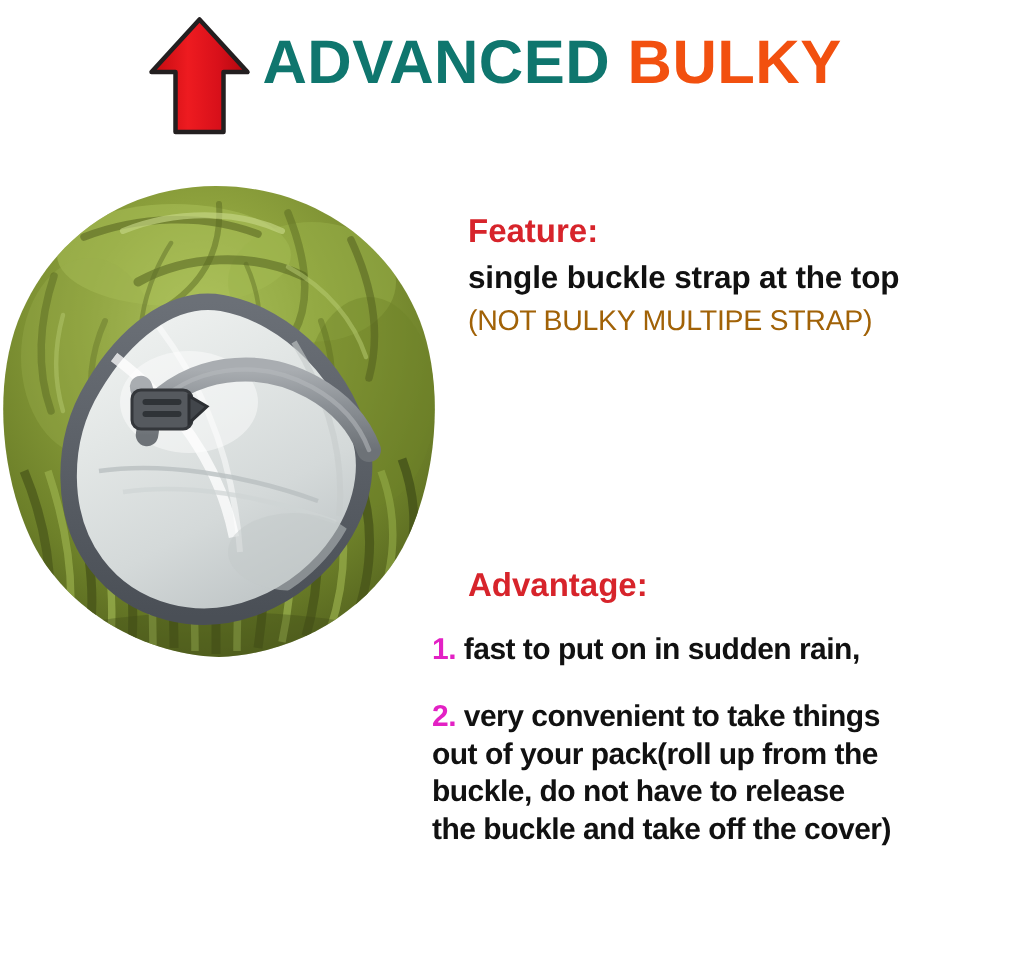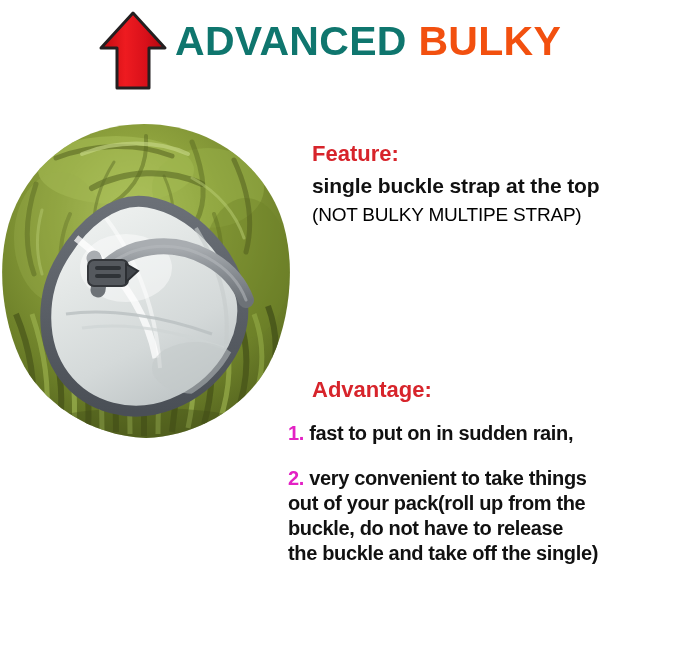--- a/index.html
+++ b/index.html
@@ -21,21 +21,21 @@
   
   #product{position:absolute;left:-4px;top:118px;width:300px;height:338px;}
   #product svg{display:block;width:300px;height:338px;}
 
   
   #feature-block{position:absolute;left:312px;top:140px;width:368px;}
   .hdr{color:#d7242b;font-size:22px;font-weight:bold;line-height:28px;
        margin:0 0 4px 0;}
   .feat-line1{color:#111;font-size:21px;font-weight:bold;line-height:28px;
               letter-spacing:-.1px;white-space:nowrap;}
-  .feat-line2{color:#000000;font-size:19px;font-weight:normal;line-height:28px;
+  .feat-line2{color:#a16207;font-size:19px;font-weight:normal;line-height:28px;
               letter-spacing:-.2px;white-space:nowrap;margin-top:1px;}
 
   #advantage-block{position:absolute;left:288px;top:376px;width:392px;}
   #advantage-block .hdr{margin-left:24px;margin-bottom:17px;}
   .adv-item{margin:0 0 2px 0;}
   .adv-item p{margin:0;color:#111;font-size:20px;font-weight:bold;
               line-height:25px;letter-spacing:-.35px;white-space:nowrap;}
   .num{color:#e321c4;font-weight:bold;}
   .gap{height:18px;}
 </style>
@@ -191,18 +191,18 @@
   <div class="adv-item">
     <p><span class="num">1.</span><span> fast to put on in sudden rain,</span></p>
   </div>
 
   <div class="gap"></div>
 
   <div class="adv-item">
     <p><span class="num">2.</span><span> very convenient to take things</span></p>
     <p>out of your pack(roll up from the</p>
     <p>buckle, do not have to release</p>
-    <p>the buckle and take off the single)</p>
+    <p>the buckle and take off the cover)</p>
   </div>
 
   <div class="gap"></div>
 
 </div>
 
 </body></html>

